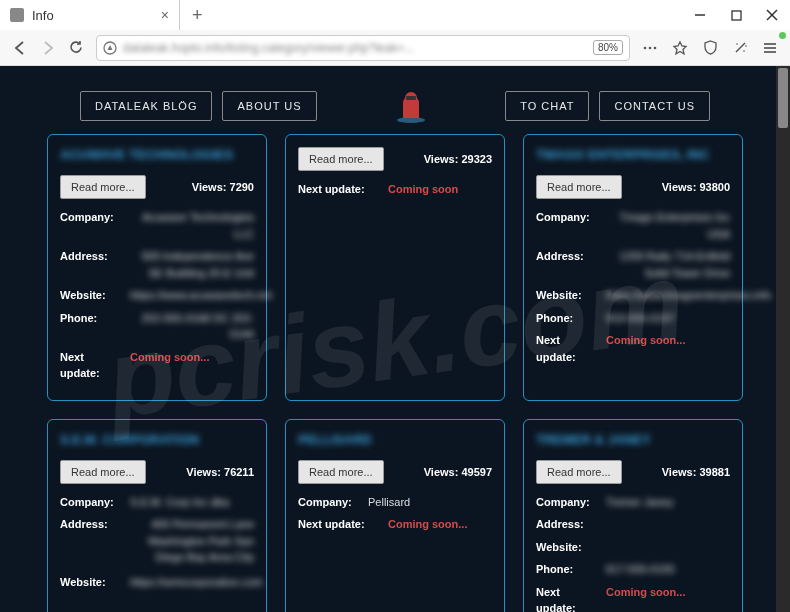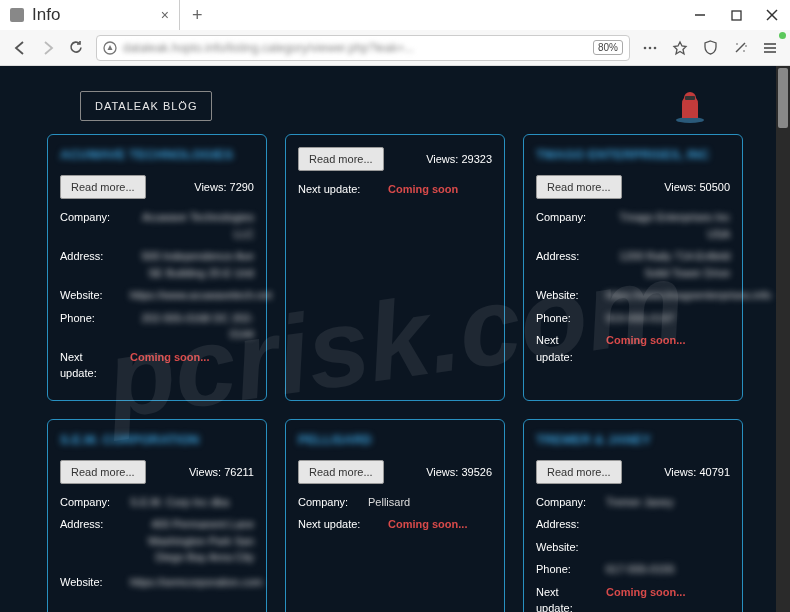--- a/index.html
+++ b/index.html
@@ -1,21 +1,21 @@
 <!DOCTYPE html>
 <html><head>
 <meta charset="utf-8">
 <style>
 * { margin: 0; padding: 0; box-sizing: border-box; }
 body { width: 790px; height: 612px; font-family: Arial, sans-serif; background: #e8e8e8; overflow: hidden; position: relative; }
 
 .titlebar { height: 30px; background: #fff; display: flex; align-items: center; }
 .tab { height: 30px; width: 180px; display: flex; align-items: center; padding: 0 10px; border-right: 1px solid #ccc; background: #fff; }
 .tab-icon { width: 14px; height: 14px; margin-right: 8px; background: #888; border-radius: 2px; }
-.tab-title { font-size: 17px; color: #333; flex: 1; }
+.tab-title { font-size: 13px; color: #333; flex: 1; }
 .tab-close { font-size: 14px; color: #666; cursor: pointer; }
 .tab-plus { padding: 0 12px; font-size: 18px; color: #666; cursor: pointer; }
 .win-controls { margin-left: auto; display: flex; }
 .win-btn { width: 36px; height: 30px; display: flex; align-items: center; justify-content: center; font-size: 14px; color: #333; }
 
 .toolbar { height: 36px; background: #f7f7f7; border-bottom: 1px solid #ddd; display: flex; align-items: center; padding: 0 6px; }
 .tb-btn { width: 28px; height: 28px; display: flex; align-items: center; justify-content: center; color: #555; }
 .tb-btn.disabled { color: #bbb; }
 .urlbar { flex: 1; height: 26px; background: #fff; border: 1px solid #ccc; border-radius: 4px; margin: 0 6px; display: flex; align-items: center; padding: 0 6px; justify-content: flex-end; }
 .urlbar-icon { width: 14px; height: 14px; margin-right: 6px; display: flex; align-items: center; justify-content: center; }
@@ -36,23 +36,23 @@
 .header-left, .header-right { display: flex; gap: 10px; }
 .nav-btn { border: 1px solid #888; background: transparent; color: #e8e8e8; padding: 8px 14px; font-size: 11px; letter-spacing: 1px; border-radius: 2px; cursor: pointer; }
 .logo { width: 40px; height: 40px; display: flex; align-items: center; justify-content: center; }
 
 .grid { display: grid; grid-template-columns: repeat(3, 220px); gap: 18px; padding: 0 49px; justify-content: center; }
 .card { border: 1px solid #2890c0; border-radius: 6px; padding: 12px; background: rgba(12, 22, 34, 0.6); min-height: 100px; }
 .card-title { color: #3a9dd6; font-weight: bold; font-size: 13px; margin-bottom: 10px; min-height: 18px; }
 .blur { filter: blur(3px); }
 .card-row { display: flex; align-items: center; margin-bottom: 10px; }
 .read-btn { background: #e6e6e6; color: #333; border: 1px solid #999; padding: 5px 10px; font-size: 11px; border-radius: 2px; cursor: pointer; }
-.views { margin-left: auto; color: #fff; font-size: 11px; font-weight: normal; }
+.views { margin-left: auto; color: #fff; font-size: 11px; font-weight: bold; }
 .field { display: flex; font-size: 11px; margin-bottom: 6px; line-height: 1.5; }
-.field-label { color: #fff; font-weight: normal; width: 70px; flex-shrink: 0; }
+.field-label { color: #fff; font-weight: bold; width: 70px; flex-shrink: 0; }
 .field-value { color: #ddd; text-align: right; }
 .coming { color: #d84a4a; font-weight: bold; }
 .multi { min-height: 28px; }
 svg { display: block; }
 </style>
 </head>
 <body>
 
 <div class="titlebar">
   <div class="tab">
@@ -150,29 +150,34 @@
       <div class="scroll-thumb"></div>
     </div>
 
   <div class="wm">
       <span class="wm-text">pcrisk.com</span>
     </div>
 
   <div class="header">
     <div class="header-left">
       <button class="nav-btn">DATALEAK BLÖG</button>
+      <button class="nav-btn">ABOUT US</button>
     </div>
     <div class="logo">
       <svg width="30" height="36">
           <ellipse cx="15" cy="32" rx="14" ry="3" fill="#2a5a7a"></ellipse>
           <path d="M7 30 L7 16 Q7 8 15 8 Q23 8 23 16 L23 30 Z" fill="#c23b3b"></path>
           <circle cx="15" cy="10" r="6" fill="#c23b3b"></circle>
           <rect x="10" y="8" width="10" height="4" fill="#333" rx="1"></rect>
         </svg>
     </div>
+    <div class="header-right">
+      <button class="nav-btn">TO CHAT</button>
+      <button class="nav-btn">CONTACT US</button>
+    </div>
   </div>
 
   <div class="grid">
 
     <div class="card">
       <div class="card-title blur">ACUWAVE TECHNOLOGIES</div>
       <div class="card-row">
         <button class="read-btn">Read more...</button>
         <span class="views"><span>Views:</span> <span>7290</span></span>
       </div>
@@ -206,21 +211,21 @@
       <div class="field">
           <span class="field-label" style="width:90px">Next update:</span>
           <span class="field-value coming">Coming soon</span>
         </div>
     </div>
 
     <div class="card">
       <div class="card-title blur">TMAGO ENTERPRISES, INC</div>
       <div class="card-row">
         <button class="read-btn">Read more...</button>
-        <span class="views"><span>Views:</span> <span>50500</span></span>
+        <span class="views"><span>Views:</span> <span>93800</span></span>
       </div>
       <div class="field">
           <span class="field-label">Company:</span>
           <span class="field-value blur">Tmago Enterprises Inc USA</span>
         </div>
       <div class="field">
           <span class="field-label">Address:</span>
           <span class="field-value blur multi">1200 Raily 714-Enfield Solid Tower Drive</span>
         </div>
       <div class="field">
@@ -254,37 +259,37 @@
       <div class="field">
           <span class="field-label">Website:</span>
           <span class="field-value blur">https://semcorporation.com</span>
         </div>
     </div>
 
     <div class="card">
       <div class="card-title blur">PELLISARD</div>
       <div class="card-row">
         <button class="read-btn">Read more...</button>
-        <span class="views"><span>Views:</span> <span>39526</span></span>
+        <span class="views"><span>Views:</span> <span>49597</span></span>
       </div>
       <div class="field">
           <span class="field-label">Company:</span>
           <span class="field-value">Pellisard</span>
         </div>
       <div class="field">
           <span class="field-label" style="width:90px">Next update:</span>
           <span class="field-value coming">Coming soon...</span>
         </div>
     </div>
 
     <div class="card">
       <div class="card-title blur">TREMER &amp; JANEY</div>
       <div class="card-row">
         <button class="read-btn">Read more...</button>
-        <span class="views"><span>Views:</span> <span>40791</span></span>
+        <span class="views"><span>Views:</span> <span>39881</span></span>
       </div>
       <div class="field">
           <span class="field-label">Company:</span>
           <span class="field-value blur">Tremer Janey</span>
         </div>
       <div class="field">
           <span class="field-label">Address:</span>
           <span class="field-value blur" style="min-height:14px"></span>
         </div>
       <div class="field">

